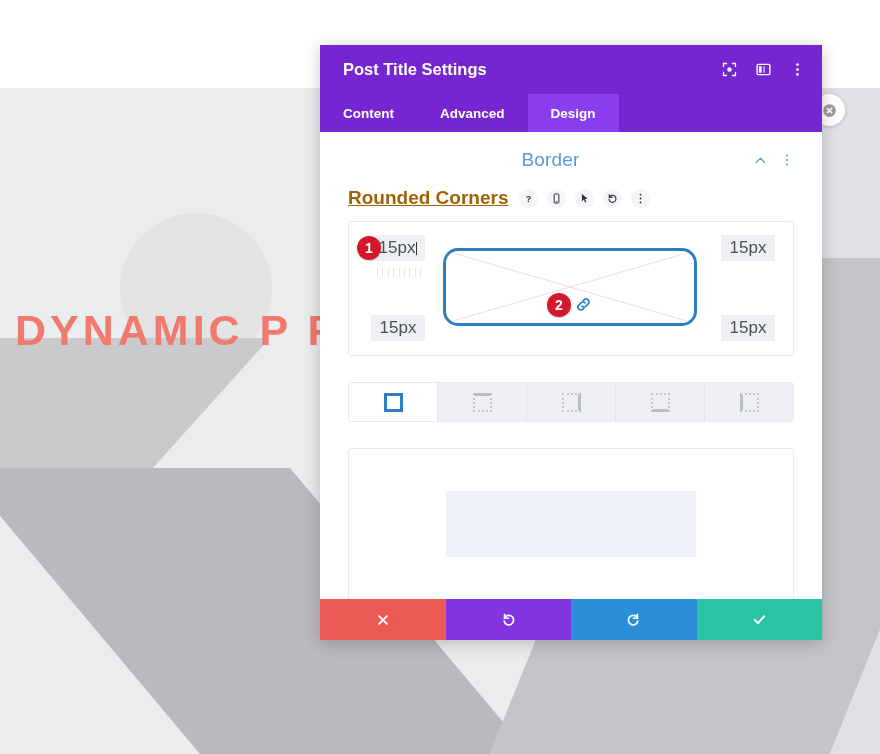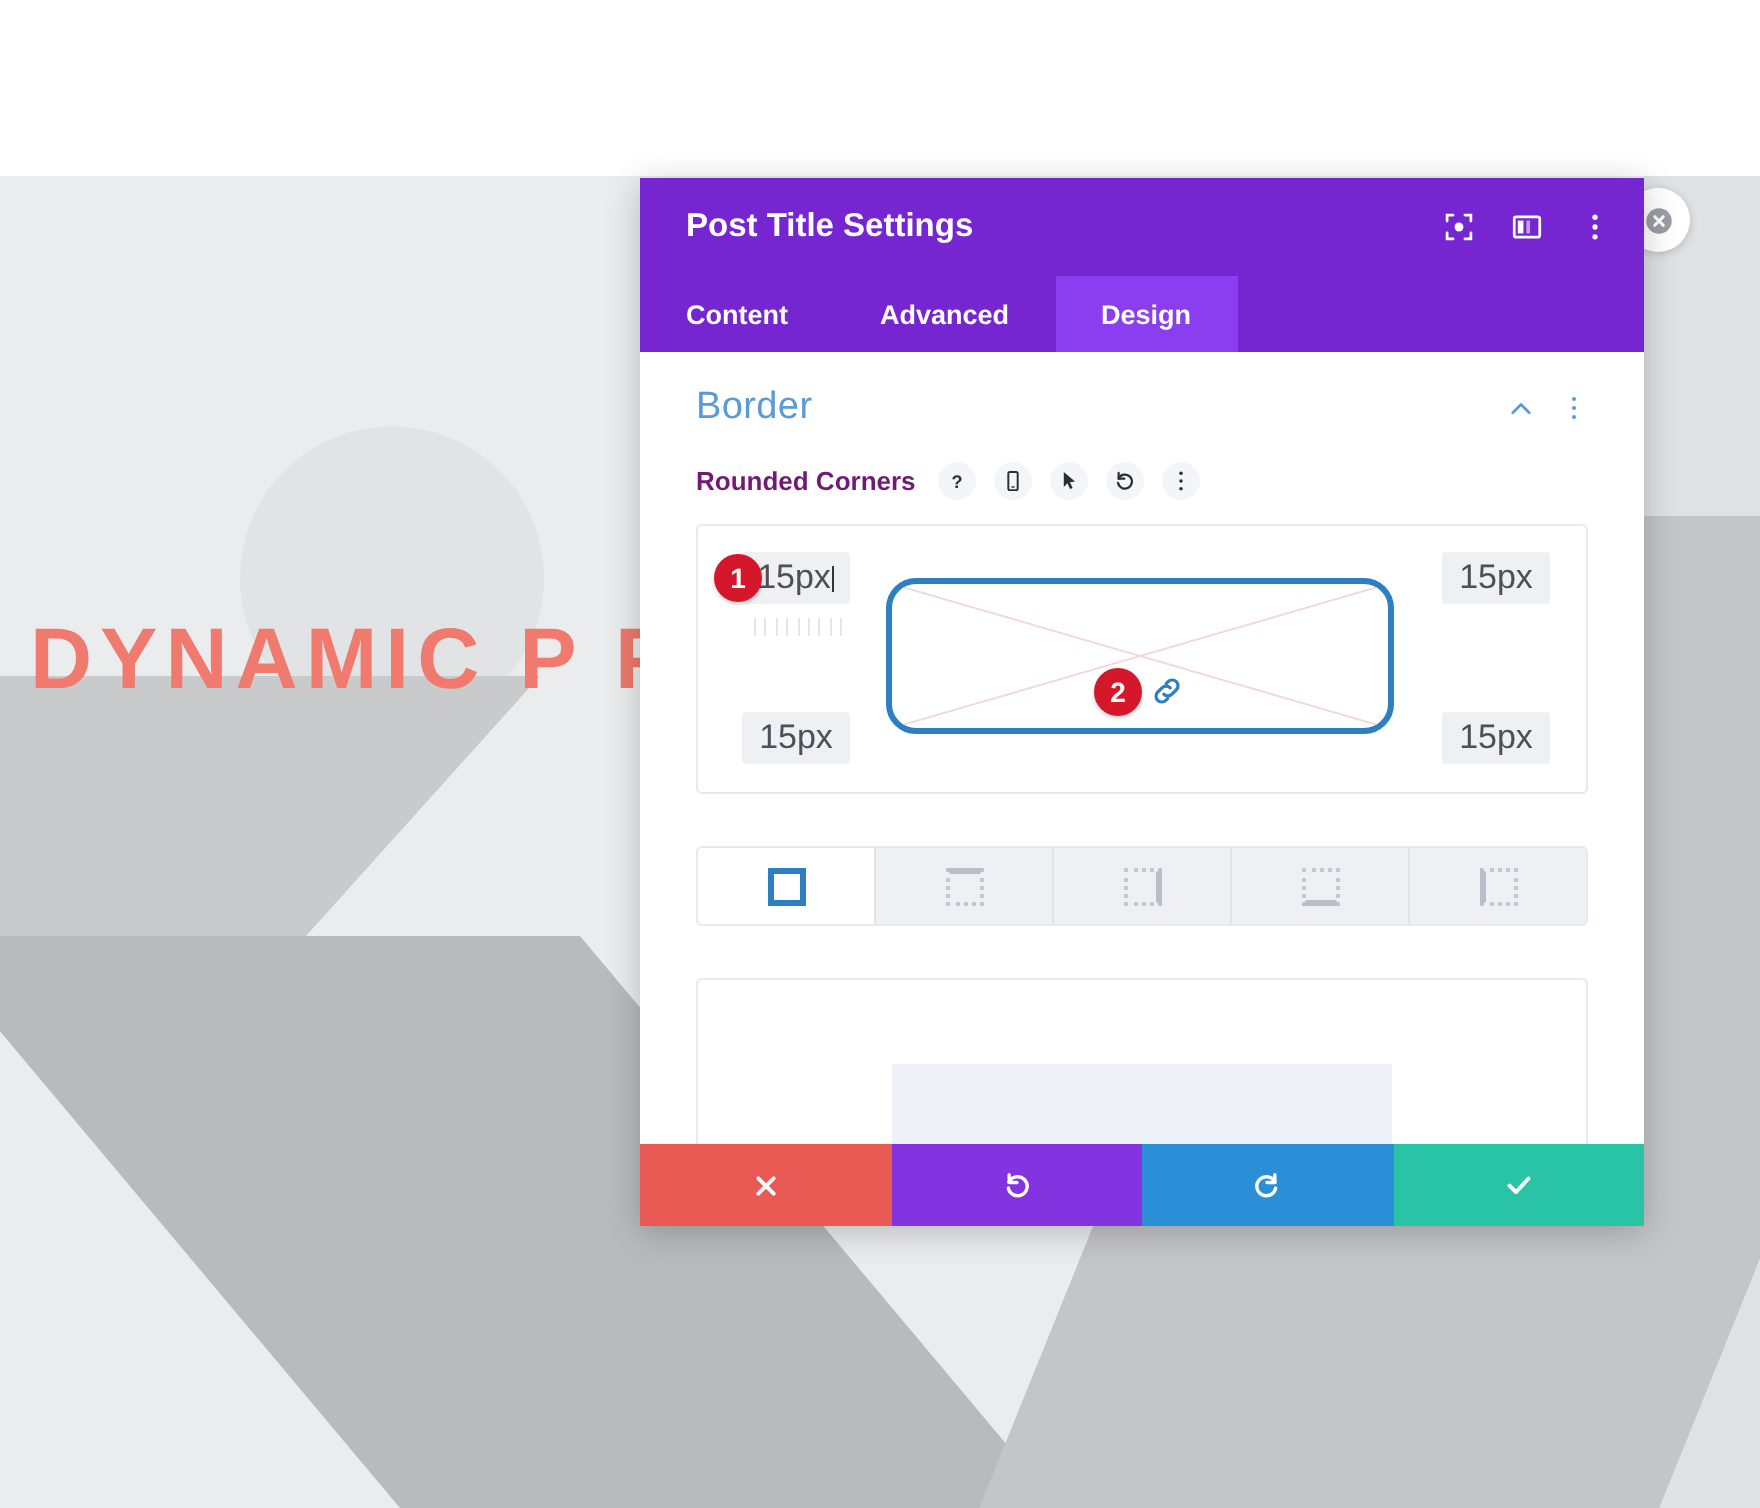--- a/index.html
+++ b/index.html
@@ -55,23 +55,23 @@
   .close-orb svg { width: 17px; height: 17px; }
 
   
   .page-scrollbar {
     position: absolute; left: 814px; top: 258px; width: 8px; height: 218px;
     background: #3c4450; border-radius: 1px;
   }
 
   
   .modal {
-    position: absolute; left: 320px; top: 45px; width: 502px; height: 524px;
+    position: absolute; left: 320px; top: 45px; width: 502px; height: 595px;
     background: #ffffff; box-shadow: 0 3px 16px rgba(0,0,0,.22);
-    display: flex; flex-direction: column; overflow: hidden; margin-top: 44px;
+    display: flex; flex-direction: column; overflow: hidden;
   }
   .modal-header {
     height: 49px; background: #7526d0;
     display: flex; align-items: center; padding: 0 16px 0 23px; flex: 0 0 auto;
   }
   .modal-title { color: #ffffff; font-size: 16.5px; font-weight: bold; flex: 1; }
   .hdr-icons { display: flex; align-items: center; gap: 17px; }
   .hdr-icon { width: 17px; height: 17px; display: flex; align-items: center; justify-content: center; cursor: pointer; }
   .hdr-icon svg { display: block; }
 
@@ -81,28 +81,28 @@
     color: #ffffff; font-size: 13.5px; font-weight: bold; cursor: pointer;
     font-family: "Liberation Sans", sans-serif;
   }
   .tab.active { background: #8b3ef0; }
 
   .modal-body {
     flex: 1 1 auto; background: #ffffff; padding: 0 28px; overflow: hidden; position: relative;
   }
 
   .section-head {
-    display: flex; align-items: center; padding: 17px 0 12px 0;
+    display: flex; align-items: center; padding: 17px 0 12px 0; text-align: center;
   }
   .section-title { color: #5b9ad4; font-size: 19px; flex: 1; letter-spacing: .2px; }
   .sec-ctrl { display: flex; align-items: center; gap: 12px; color: #5b9ad4; }
   .sec-ctrl svg { display: block; }
 
   .field-label-row { display: flex; align-items: center; gap: 9px; padding: 4px 0 12px 0; }
-  .field-label { font-size: 13px; color: #701a75; font-weight: bold; margin-right: 2px; }
+  .field-label { font-size: 19px; color: #a16207; font-weight: bold; margin-right: 2px; text-decoration: underline; }
   .mini-icon {
     width: 19px; height: 19px; border-radius: 50%; background: #f3f5f8;
     display: flex; align-items: center; justify-content: center; cursor: pointer;
   }
   .mini-icon svg { display: block; }
 
   
   .corners-panel {
     position: relative; border: 1px solid #e6e9ef; border-radius: 3px;
     height: 135px; background: #ffffff; margin-bottom: 26px;

